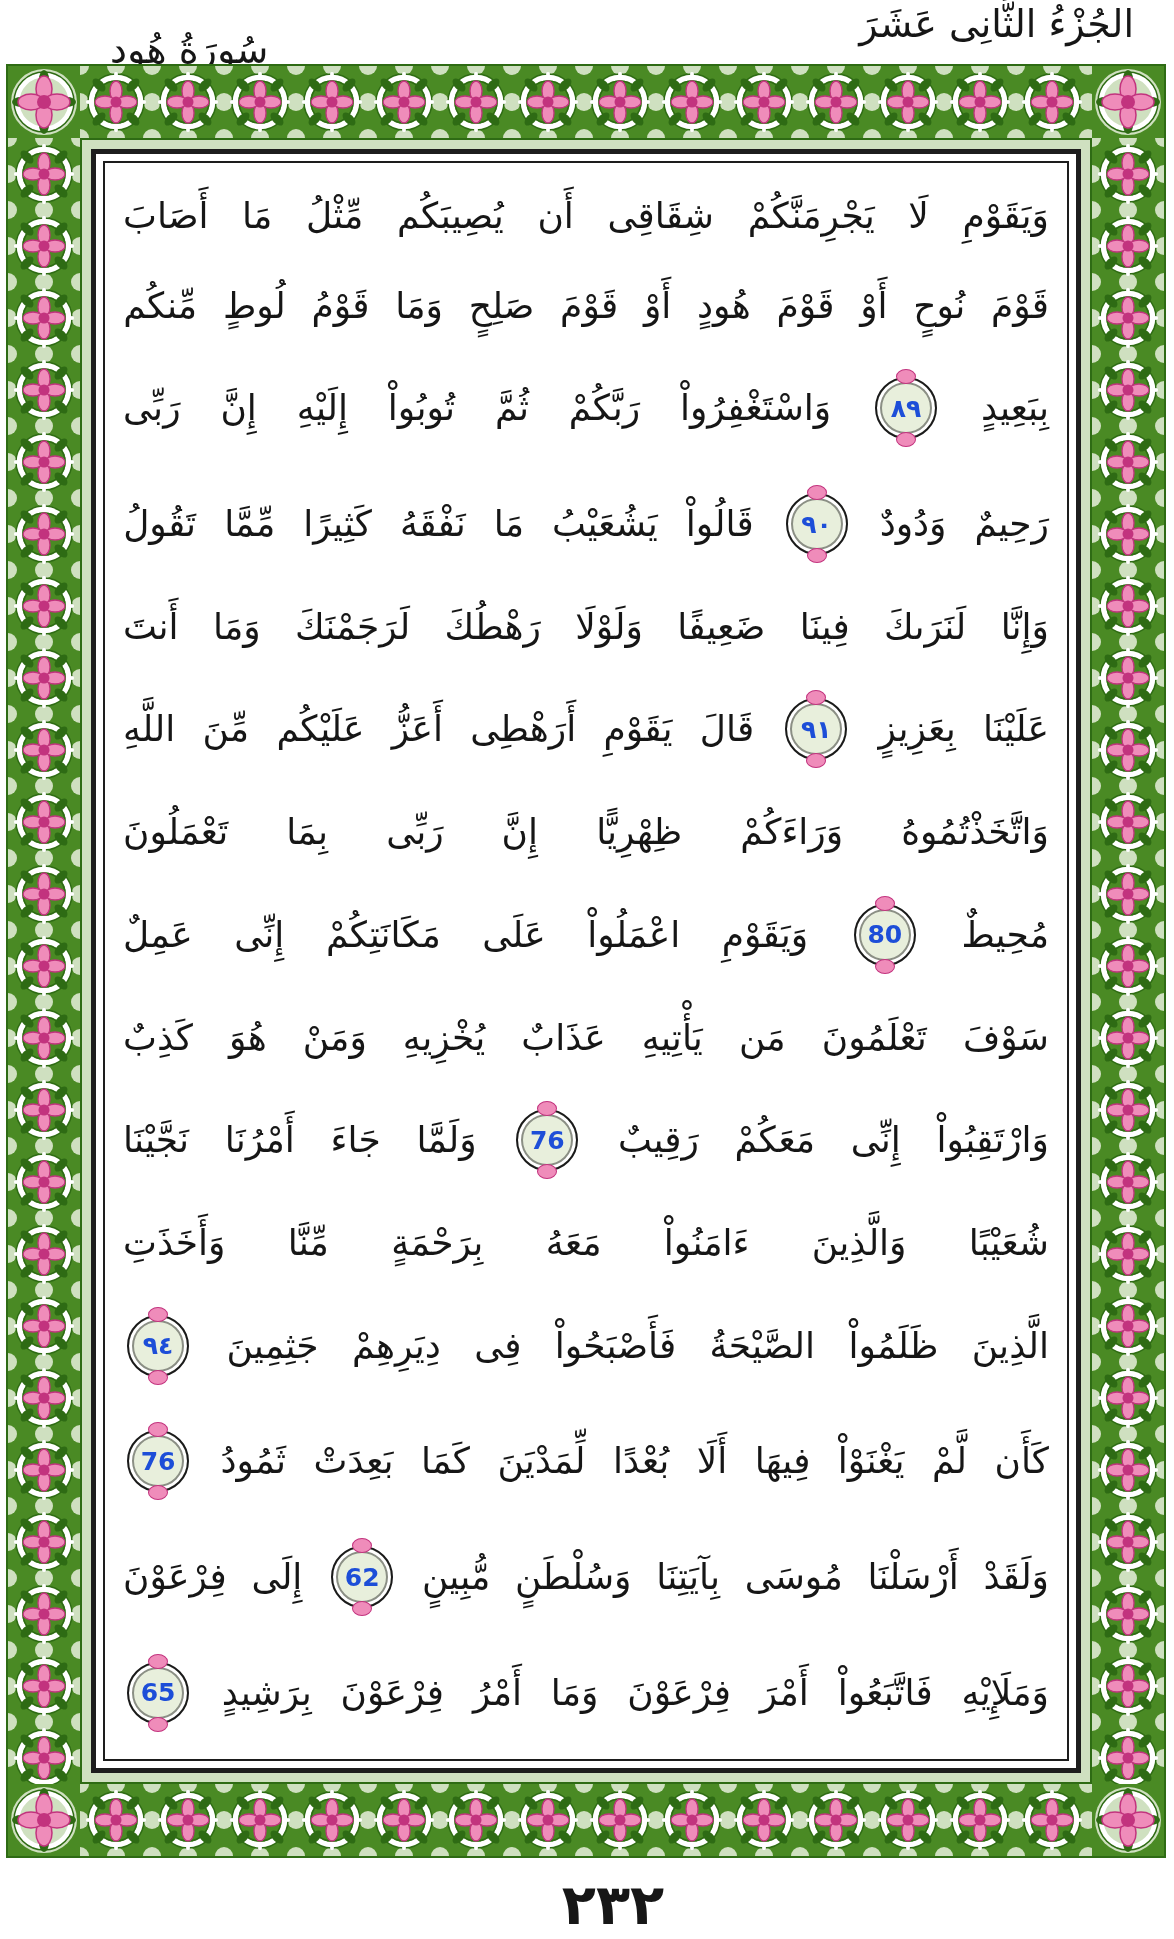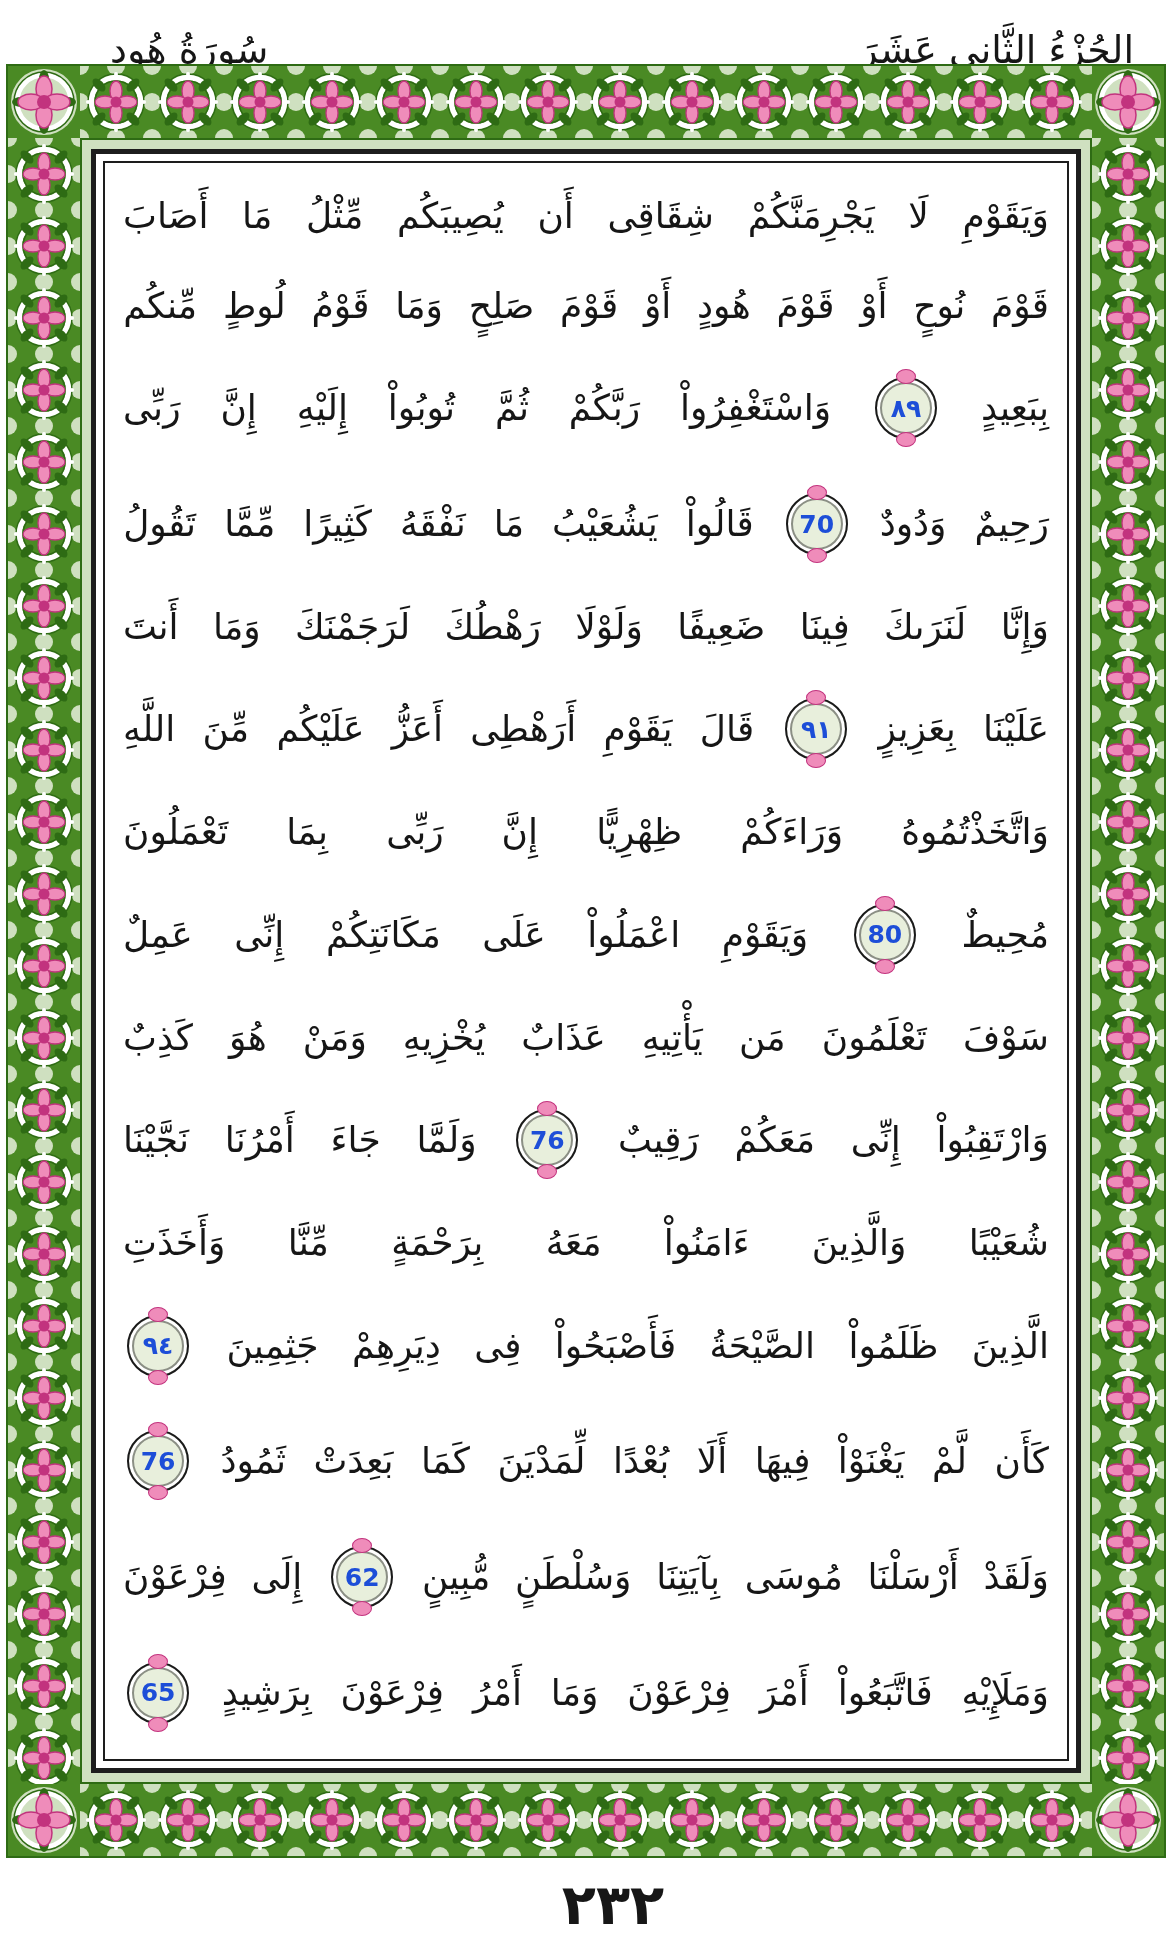--- a/index.html
+++ b/index.html
@@ -2,21 +2,21 @@
 <html lang="ar" style="--green-dark: #2e6b14; --green-mid: #4a8a24; --green-pale: #cfe0c0; --pink: #ef8cba; --pink-dark: #c2337e; --medallion-fill: #e8efdc; --ink: #161616;"><head>
 <meta charset="utf-8">
 <style>
   html,body { margin:0; padding:0; background:#ffffff; }
   .page {
     position:relative; width:1174px; height:1939px; background:#fff;
     font-family:"DejaVu Sans", sans-serif; overflow:hidden;
   }
   
   .hdr { position:absolute; color:var(--ink,#161616); font-weight:normal; font-size:38px; direction:rtl; }
-  .hdr-juz   { top:28px;  right:40px;  }
+  .hdr-juz   { top:2px;  right:40px;  }
   .hdr-surah { top:28px;  left:110px;  }
 
   
   .frame {
     position:absolute; left:6px; top:64px; width:1160px; height:1794px;
     border:2px solid var(--green-dark,#2e6b14); box-sizing:border-box; background:var(--green-mid,#4a8a24);
   }
   .strip { position:absolute; overflow:hidden; display:block; }
   .strip-top    { left:0; top:0;    width:1156px; height:72px; }
   .strip-bottom { left:0; bottom:0; width:1156px; height:72px; }
@@ -280,21 +280,21 @@
                 <span class="w">ثُمَّ</span>
                 <span class="w">تُوبُواْ</span>
                 <span class="w">إِلَيْهِ</span>
                 <span class="w">إِنَّ</span>
                 <span class="w">رَبِّى</span>
               </div>
               <div class="qline">
                 <span class="w">رَحِيمٌ</span>
                 <span class="w">وَدُودٌ</span>
                 <span class="ayah-medallion">
-                  <span class="ayah-number">70</span>
+                  <span class="ayah-number">٩٠</span>
                 </span>
                 <span class="w">قَالُواْ</span>
                 <span class="w">يَشُعَيْبُ</span>
                 <span class="w">مَا</span>
                 <span class="w">نَفْقَهُ</span>
                 <span class="w">كَثِيرًا</span>
                 <span class="w">مِّمَّا</span>
                 <span class="w">تَقُولُ</span>
               </div>
               <div class="qline">

